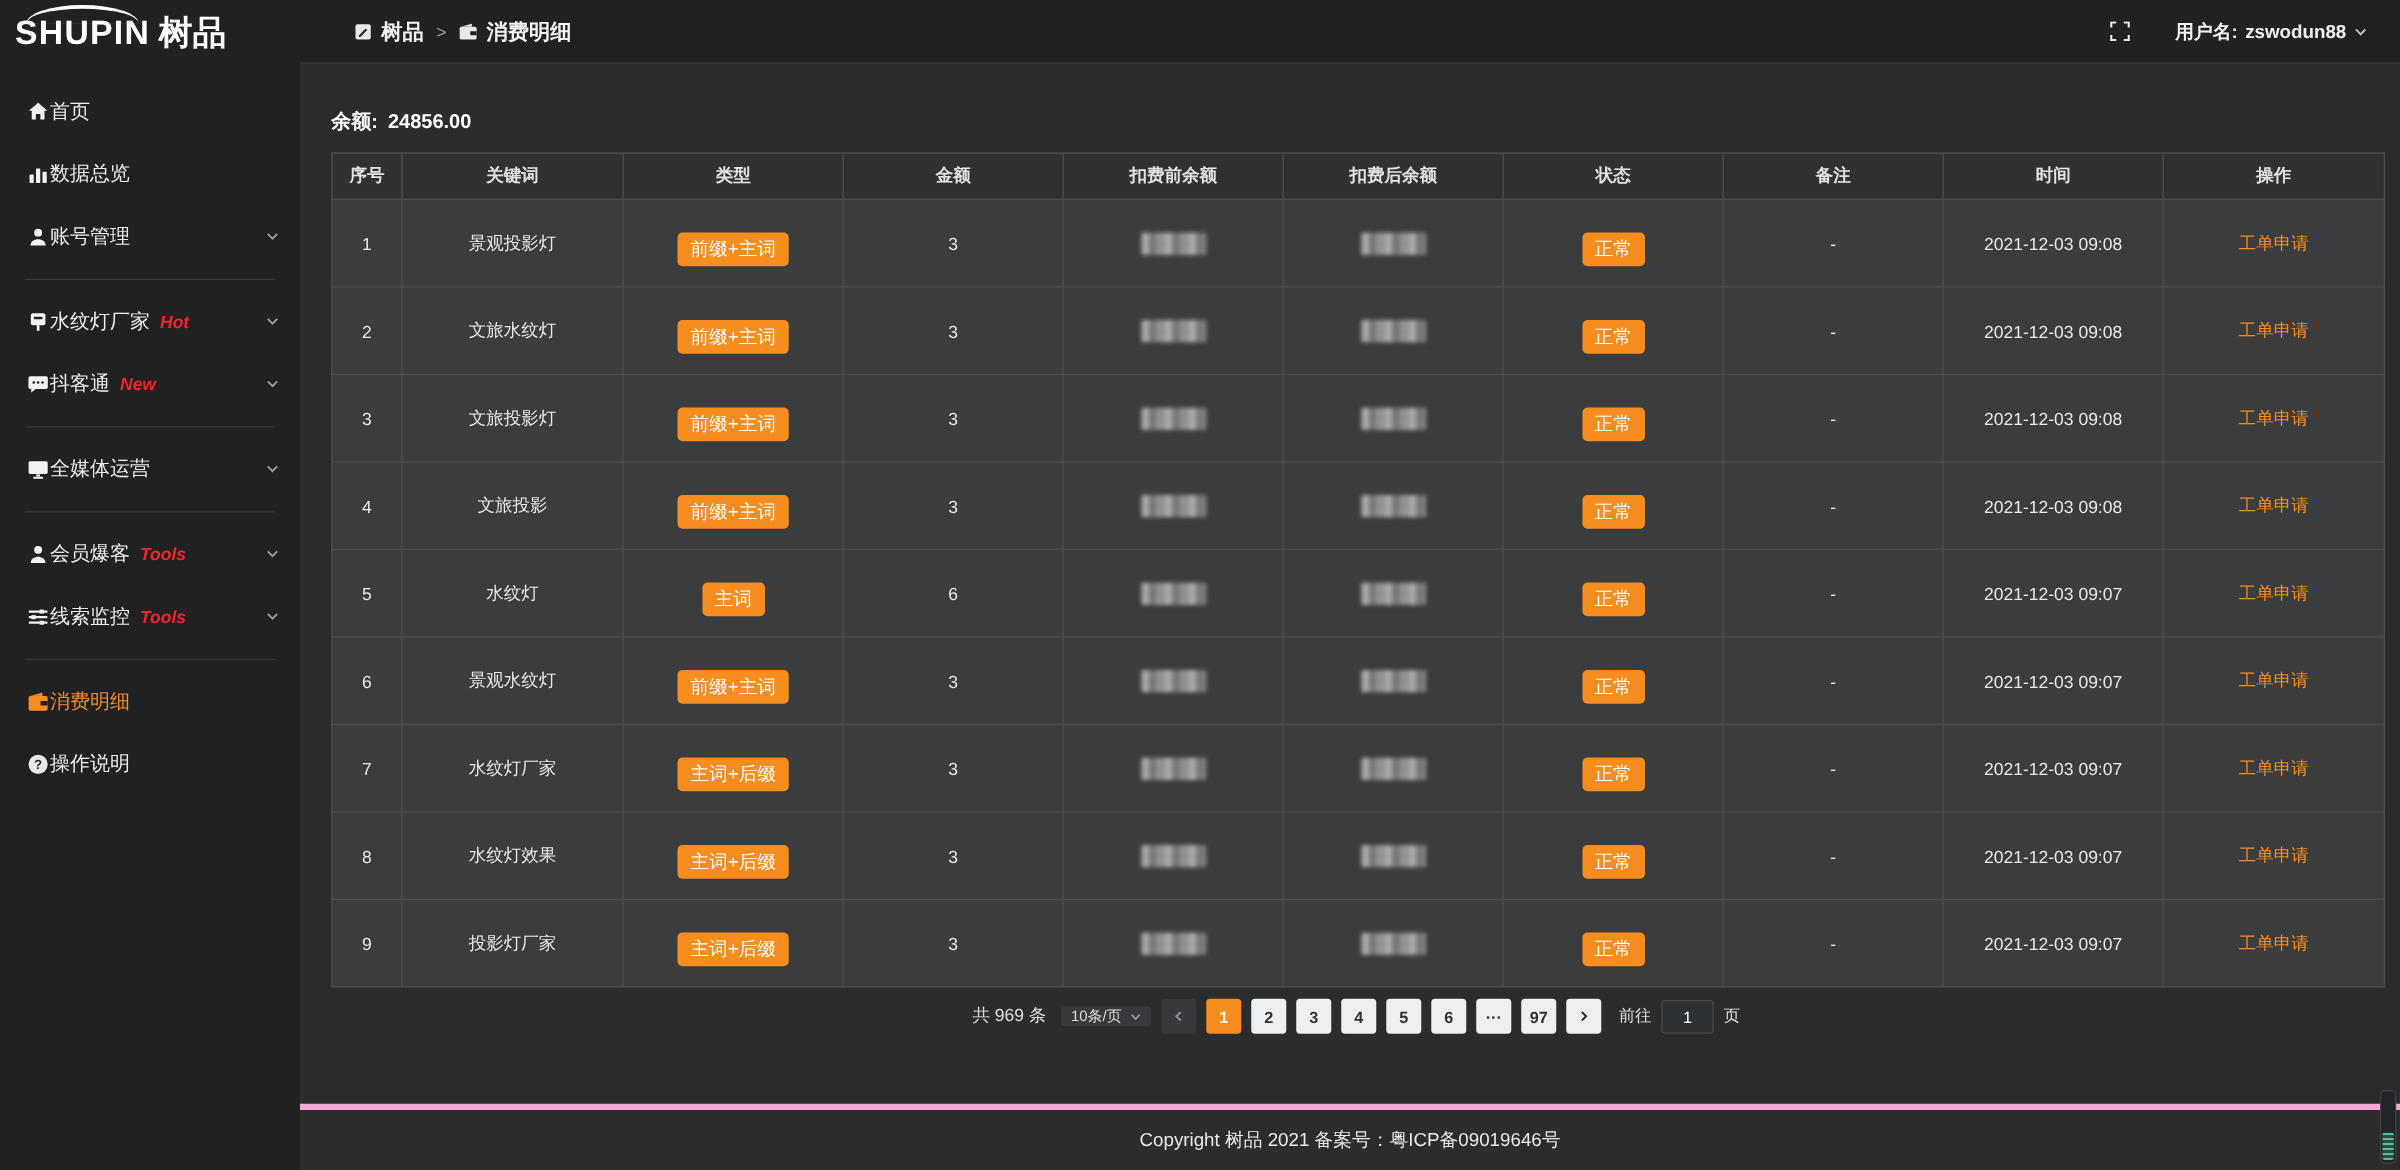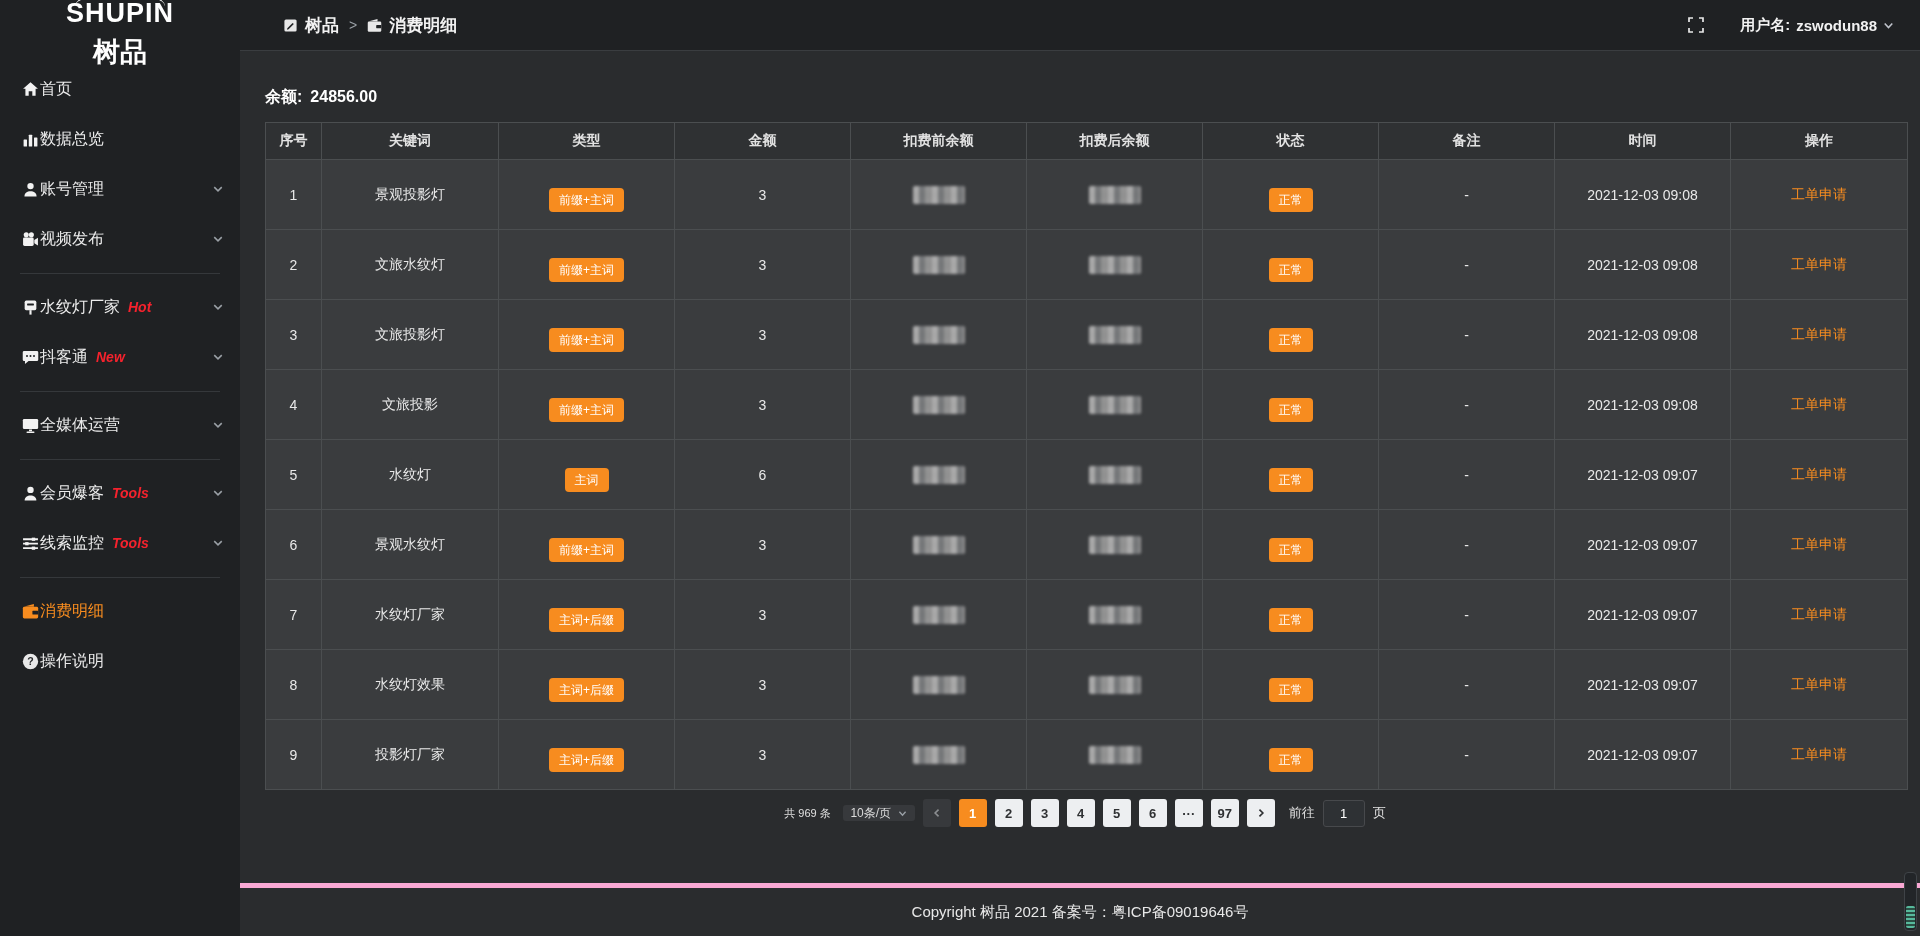--- a/index.html
+++ b/index.html
@@ -3,21 +3,21 @@
 <meta charset="utf-8">
 <style>
   * { margin:0; padding:0; box-sizing:border-box; }
   html,body { width:1920px; height:936px; }
   body {
     font-family:"Liberation Sans","DejaVu Sans",sans-serif;
     background:#2a2c2e; color:#e8e8e8; position:relative; overflow:hidden;
   }
   
   .sidebar { position:absolute; left:0; top:0; width:240px; height:936px; background:#1f2123; z-index:3; }
-  .logo { height:52px; display:flex; align-items:center; gap:7px; color:#fff;flex-direction:column; }
+  .logo { height:52px; display:flex; align-items:center; padding-left:12px; gap:7px; color:#fff; }
   .logo-en { font-size:27px; font-weight:800; letter-spacing:1px; position:relative; line-height:1; }
   .logo-en::before { content:""; position:absolute; top:-9px; left:8%; width:84%; height:12px;
     border-top:3px solid #fff; border-radius:50% 50% 0 0 / 100% 100% 0 0; }
   .logo-cn { font-size:27px; font-weight:700; }
   .nav { padding-top:12px; }
   .nav-item { height:50px; display:flex; align-items:center; padding:0 16px 0 22px; 
     font-size:16px; color:#ececec; cursor:pointer; }
   .nav-item .nico { width:18px; height:18px; flex:0 0 18px; color:#f2f2f2; display:flex; align-items:center; }
   .nav-item .nico svg { width:17px; height:17px; }
   .nav-item.active, .nav-item.active .nico { color:#f78c1f; }
@@ -41,31 +41,31 @@
   .user-box svg { width:11px; height:11px; color:#c0c4cc; }
   
   .content { position:absolute; left:240px; top:51px; right:0; bottom:0; padding:0 15px 0 25px; }
   .balance { margin:36px 0 14px; font-size:16px; font-weight:bold; color:#fff; }
   .balance .bval { margin-left:8px; }
   table { width:100%; table-layout:fixed; border-collapse:collapse; background:#3a3c3e; }
   th, td { border:1px solid #4b4e50; text-align:center; font-size:14px; color:#e9e9e9;
     overflow:hidden; white-space:nowrap; }
   th { background:#2f3133; height:37px; font-weight:bold; color:#e2e2e2; }
   td { height:70px; }
-  .badge { display:inline-block; background:#f78c1f; color:#fff; font-size:12px;
+  .badge { display:inline-block; background:#f78c1f; color:#fff; font-size:15px;
     padding:6px 10px; border-radius:4px; line-height:1;margin-top:10px; }
   .blur-block { display:inline-block; width:52px; height:18px; border-radius:2px; vertical-align:middle;
     background:
       repeating-linear-gradient(90deg, rgba(175,175,175,.95) 0 6px, rgba(120,122,124,.95) 6px 12px, rgba(150,150,150,.95) 12px 19px),
       repeating-linear-gradient(0deg, rgba(255,255,255,.18) 0 6px, rgba(0,0,0,.22) 6px 12px);
     filter: blur(1.6px); }
   .action-link { color:#f78c1f; cursor:pointer; text-decoration:none; }
   
   .pagination { display:flex; align-items:center; justify-content:center; gap:8px; margin-top:9px; }
-  .pg-total { font-size:11px; color:#e0e0e0; margin-right:4px; }
+  .pg-total { font-size:14px; color:#e0e0e0; margin-right:4px; }
   .pg-select { width:72px; height:16px; background:#37393c; border-radius:3px; display:flex;
     align-items:center; justify-content:center; gap:7px; font-size:12px; color:#dcdcdc; cursor:pointer; }
   .pg-select svg { width:9px; height:9px; color:#9aa0a6; }
   .pg-btn { min-width:28px; height:28px; padding:0 5px; background:#edeff1; color:#2f3133; border-radius:3px;
     display:flex; align-items:center; justify-content:center; font-size:13px; font-weight:bold; cursor:pointer; }
   .pg-btn svg { width:10px; height:10px; }
   .pg-btn.prev { background:#37393c; color:#8a8d90; }
   .pg-btn.active { background:#f78c1f; color:#fff; }
   .pg-goto { display:flex; align-items:center; gap:8px; font-size:13px; color:#e0e0e0; margin-left:6px; }
   .pg-input { width:42px; height:27px; background:#2e3134; border:1px solid #47494c; border-radius:3px;
@@ -117,36 +117,20 @@
         </span>
       <span>账号管理</span>
       <span class="chev">
           <svg viewBox="0 0 16 16" fill="none" stroke="currentColor" stroke-width="2">
             <path d="M3 5.5l5 5 5-5"></path>
           </svg>
         </span>
     </div>
 
 
-    <div class="nav-item">
-      <span class="nico">
-          <svg viewBox="0 0 16 16" fill="currentColor">
-            <circle cx="4" cy="3.6" r="2.4"></circle>
-            <circle cx="8.8" cy="3.6" r="2.4"></circle>
-            <rect x="1" y="6" width="10" height="8" rx="1.4"></rect>
-            <path d="M11.6 8.4L15 6.4v7.2l-3.4-2z"></path>
-          </svg>
-        </span>
-      <span>视频发布</span>
-      <span class="chev">
-          <svg viewBox="0 0 16 16" fill="none" stroke="currentColor" stroke-width="2">
-            <path d="M3 5.5l5 5 5-5"></path>
-          </svg>
-        </span>
-    </div>
 
     <div class="nav-divider"></div>
 
     <div class="nav-item">
       <span class="nico">
           <svg viewBox="0 0 16 16" fill="currentColor">
             <rect x="2.5" y="1.5" width="11" height="9" rx="1.5"></rect>
             <rect x="7" y="10.5" width="2" height="4.2"></rect>
             <rect x="4.8" y="4.2" width="6.4" height="1.8" fill="#1f2123" rx="0.4"></rect>
           </svg>

